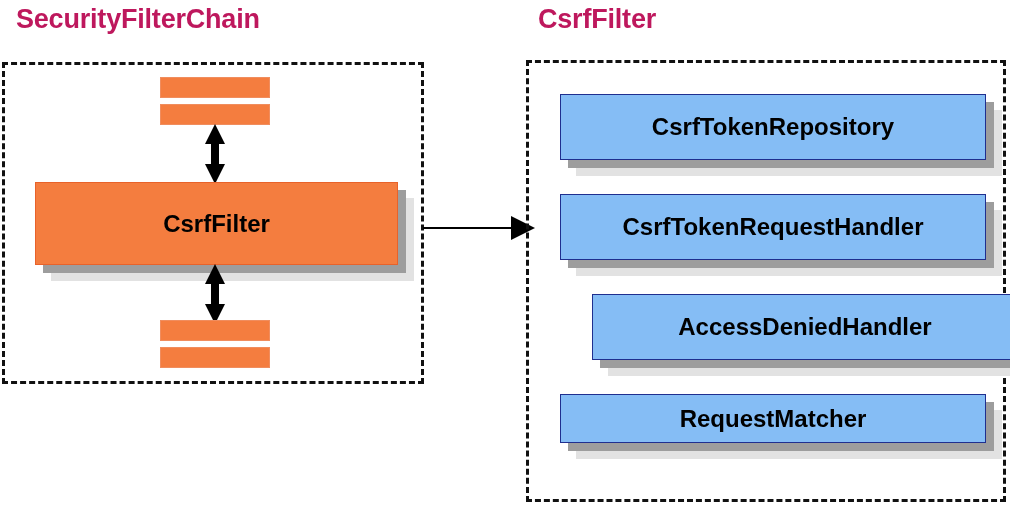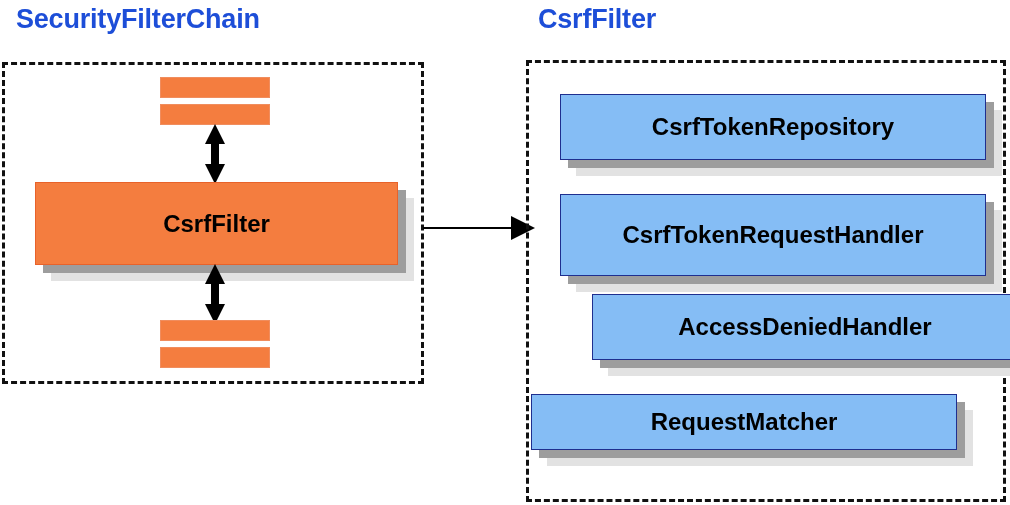--- a/index.html
+++ b/index.html
@@ -16,21 +16,21 @@
     font-family: "Liberation Sans", sans-serif;
   }
 
   
   .panel-title {
     position: absolute;
     font-family: "Liberation Sans", sans-serif;
     font-weight: bold;
     font-size: 27px;
     line-height: 30px;
-    color: #1d4ed8;
+    color: #be185d;
     letter-spacing: -0.2px;
     white-space: nowrap;
   }
   #title-left  { left: 16px;  top: 4px; }
   #title-right { left: 538px; top: 4px; }
 
   
   .dashed-frame {
     position: absolute;
     border: 3px dashed #111111;
@@ -149,37 +149,37 @@
   <div class="dashed-frame" id="frame-right"></div>
 
   <div class="card card-blue" style="left:560px; top:94px; width:426px; height:66px;">
     <div class="shadow-far"></div>
     <div class="shadow-near"></div>
     <div class="face">
       <span class="label">CsrfTokenRepository</span>
     </div>
   </div>
 
-  <div class="card card-blue" style="left:560px; top:194px; width:426px; height:82px;">
+  <div class="card card-blue" style="left:560px; top:194px; width:426px; height:66px;">
     <div class="shadow-far"></div>
     <div class="shadow-near"></div>
     <div class="face">
       <span class="label">CsrfTokenRequestHandler</span>
     </div>
   </div>
 
   <div class="card card-blue" style="left:592px; top:294px; width:426px; height:66px;">
     <div class="shadow-far"></div>
     <div class="shadow-near"></div>
     <div class="face">
       <span class="label">AccessDeniedHandler</span>
     </div>
   </div>
 
-  <div class="card card-blue" style="left:531px; top:394px; width:426px; height:56px;">
+  <div class="card card-blue" style="left:560px; top:394px; width:426px; height:49px;">
     <div class="shadow-far"></div>
     <div class="shadow-near"></div>
     <div class="face">
       <span class="label">RequestMatcher</span>
     </div>
   </div>
 
 </div>
 
 </body></html>

